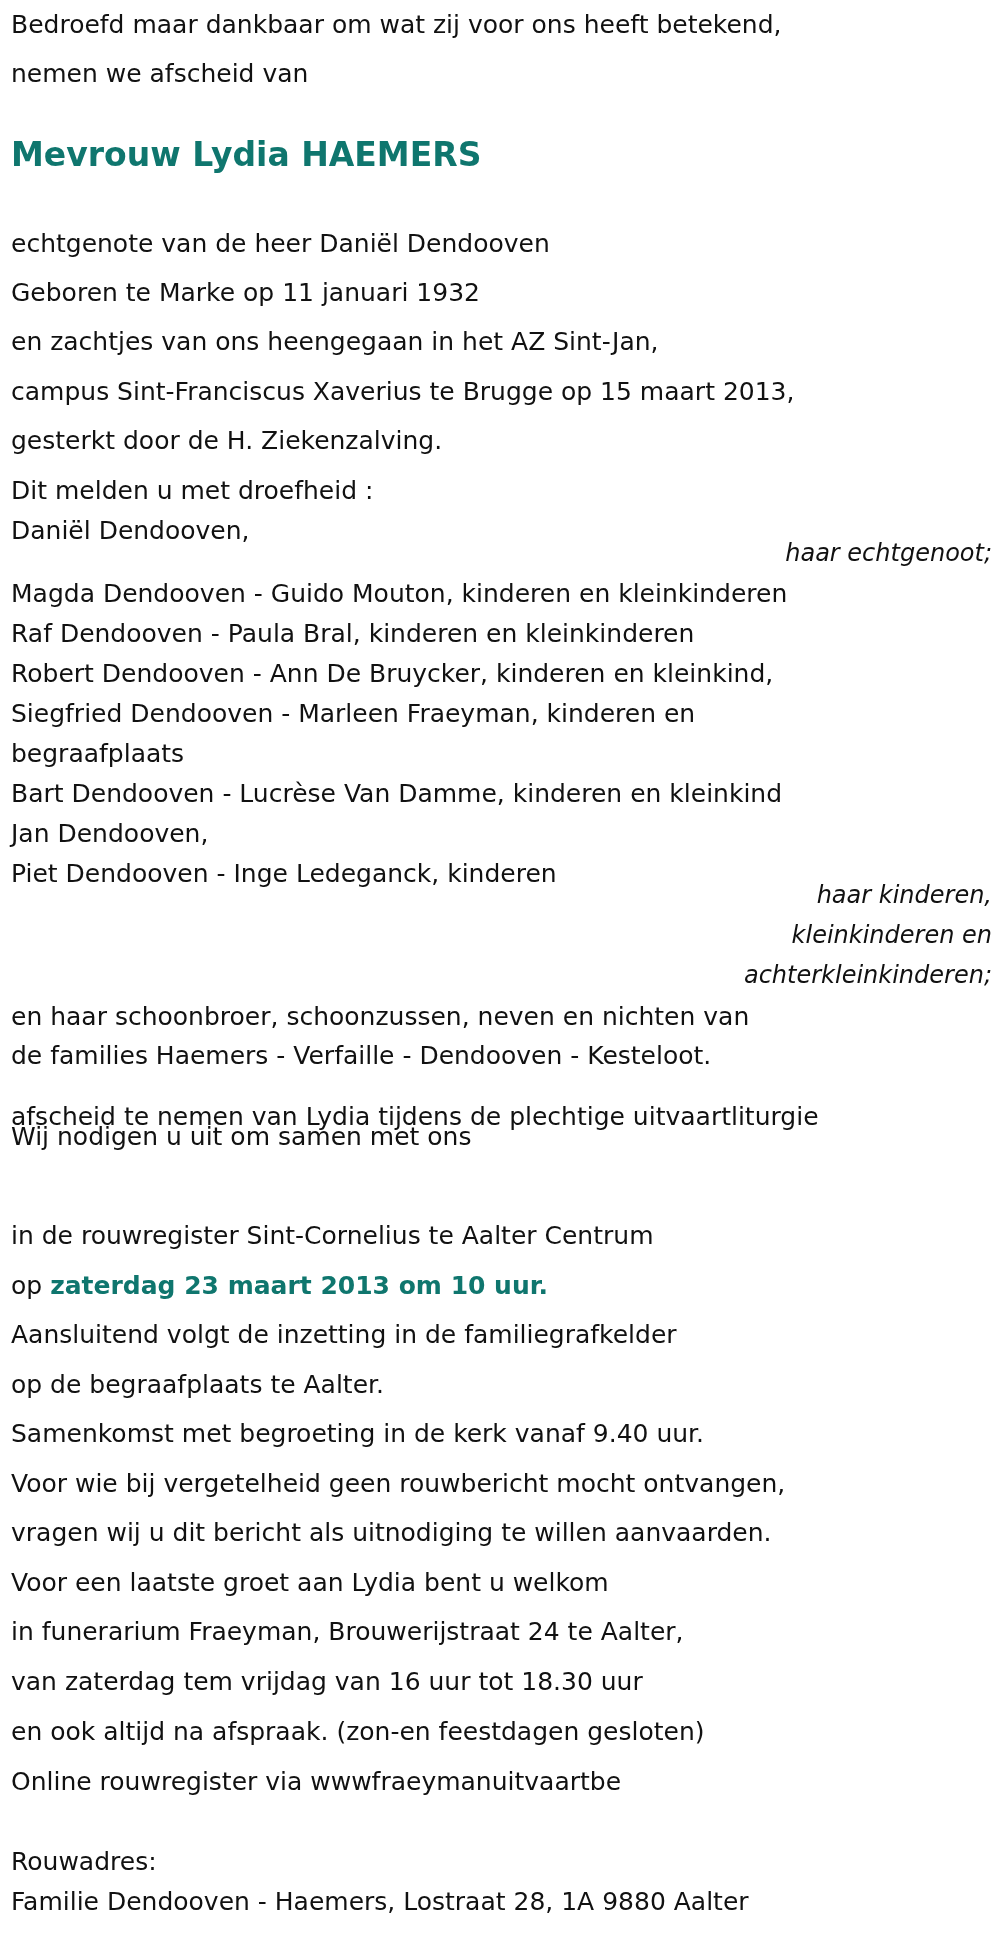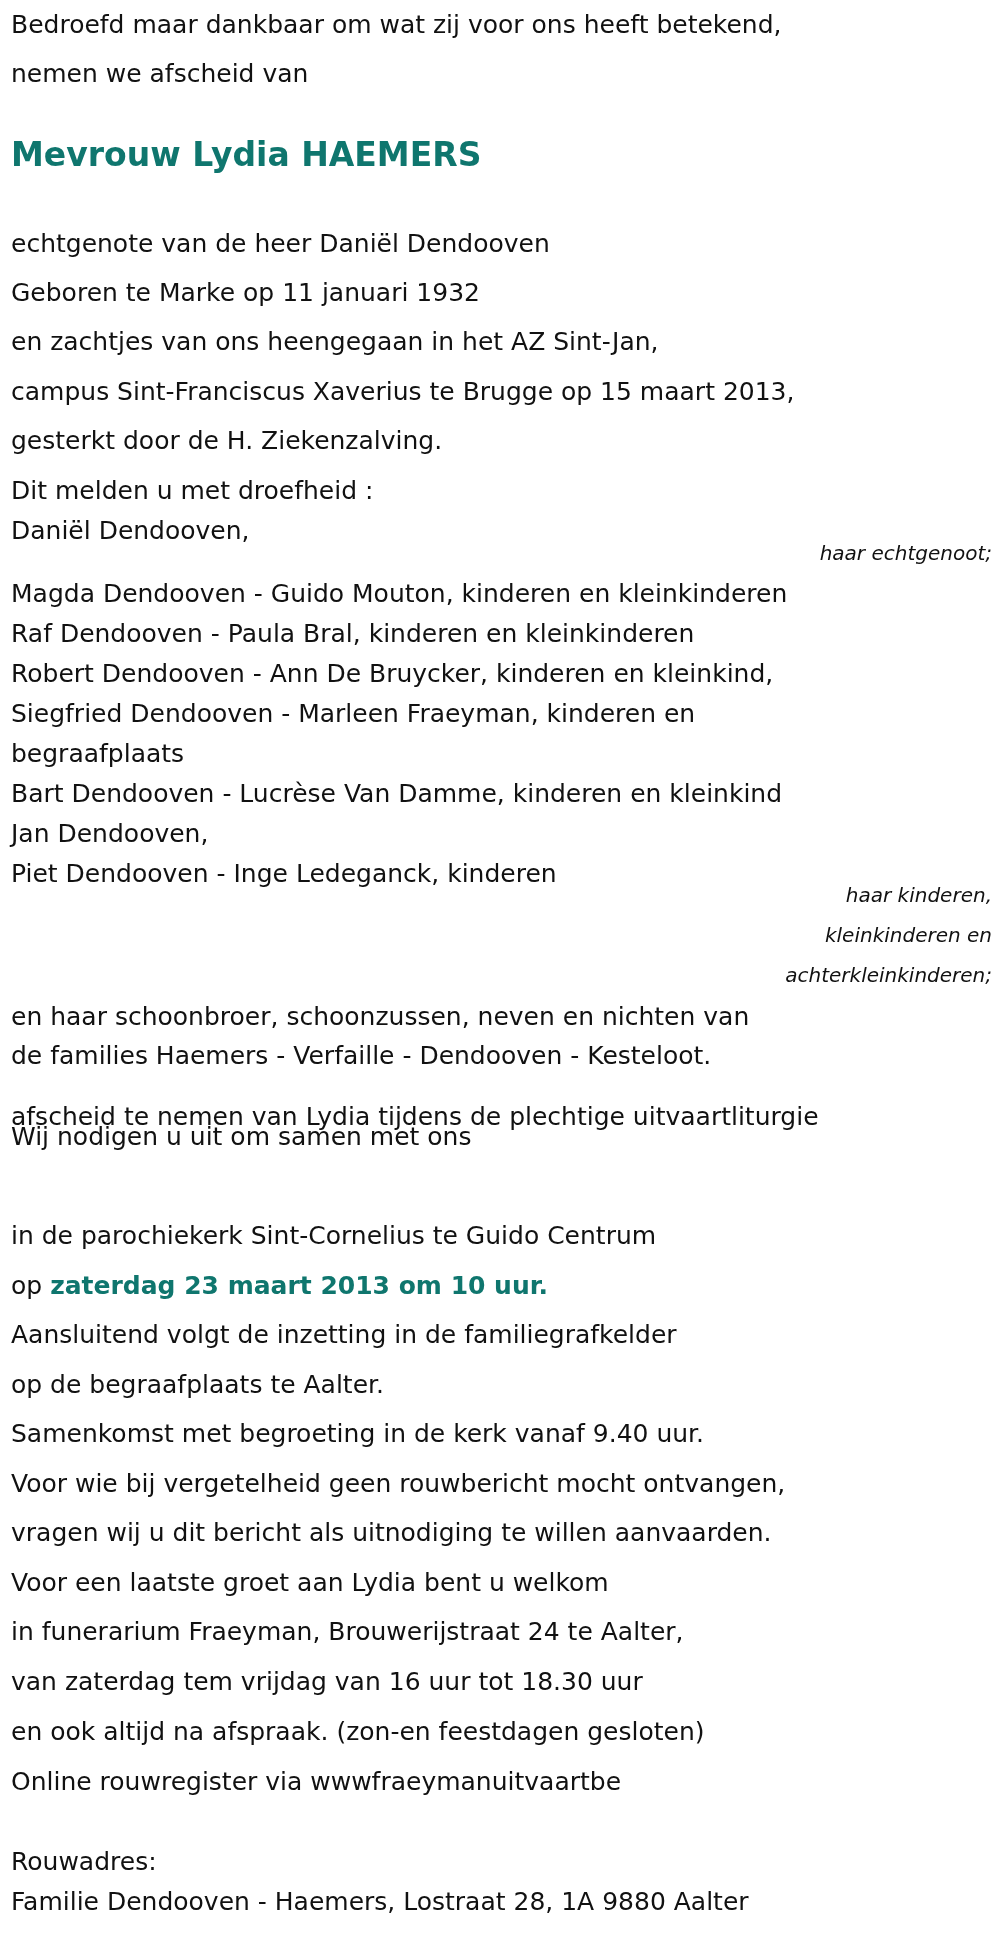--- a/index.html
+++ b/index.html
@@ -1,20 +1,20 @@
 <!DOCTYPE html>
 <html><head>
 <meta charset="utf-8">
 <style>
   html, body { margin: 0; padding: 0; background: #ffffff; }
   body { width: 1000px; height: 1935px; position: relative; overflow: hidden;
          font-family: "DejaVu Sans", sans-serif; color: #111111; }
   .ln { position: absolute; left: 11px; white-space: nowrap; font-size: 25px; line-height: 30px; height: 30px; }
   .title { position: absolute; left: 11px; white-space: nowrap; font-size: 33px; font-weight: bold; line-height: 40px; color: #0f766e; }
-  .it { position: absolute; right: 8px; white-space: nowrap; font-size: 20px; font-style: italic; line-height: 30px; text-align: center; }
+  .it { position: absolute; right: 8px; white-space: nowrap; font-size: 24px; font-style: italic; line-height: 30px; text-align: center; }
   b { font-weight: bold; color: #0f766e; }
 </style>
 </head>
 <body>
 
 <div class="ln" style="top:10px">Bedroefd maar dankbaar om wat zij voor ons heeft betekend,</div>
 <div class="ln" style="top:59px">nemen we afscheid van</div>
 
 <h1 class="title" style="top:135px;margin:0">Mevrouw Lydia HAEMERS</h1>
 
@@ -39,21 +39,21 @@
 
 <div class="it" style="top:880px">haar kinderen,</div>
 <div class="it" style="top:920px">kleinkinderen en</div>
 <div class="it" style="top:960px">achterkleinkinderen;</div>
 
 <div class="ln" style="top:1002px">en haar schoonbroer, schoonzussen, neven en nichten van</div>
 <div class="ln" style="top:1041px">de families Haemers - Verfaille - Dendooven - Kesteloot.</div>
 
 <div class="ln" style="top:1122px">Wij nodigen u uit om samen met ons</div>
 <div class="ln" style="top:1102px">afscheid te nemen van Lydia tijdens de plechtige uitvaartliturgie</div>
-<div class="ln" style="top:1221px">in de parochiekerk Sint-Cornelius te Guido Centrum</div>
+<div class="ln" style="top:1221px">in de rouwregister Sint-Cornelius te Aalter Centrum</div>
 <div class="ln" style="top:1271px"><span>op </span><b>zaterdag 23 maart 2013 om 10 uur.</b></div>
 <div class="ln" style="top:1320px">Aansluitend volgt de inzetting in de familiegrafkelder</div>
 <div class="ln" style="top:1370px">op de begraafplaats te Aalter.</div>
 <div class="ln" style="top:1419px">Samenkomst met begroeting in de kerk vanaf 9.40 uur.</div>
 <div class="ln" style="top:1469px">Voor wie bij vergetelheid geen rouwbericht mocht ontvangen,</div>
 <div class="ln" style="top:1518px">vragen wij u dit bericht als uitnodiging te willen aanvaarden.</div>
 <div class="ln" style="top:1568px">Voor een laatste groet aan Lydia bent u welkom</div>
 <div class="ln" style="top:1617px">in funerarium Fraeyman, Brouwerijstraat 24 te Aalter,</div>
 <div class="ln" style="top:1667px">van zaterdag tem vrijdag van 16 uur tot 18.30 uur</div>
 <div class="ln" style="top:1717px">en ook altijd na afspraak. (zon-en feestdagen gesloten)</div>

